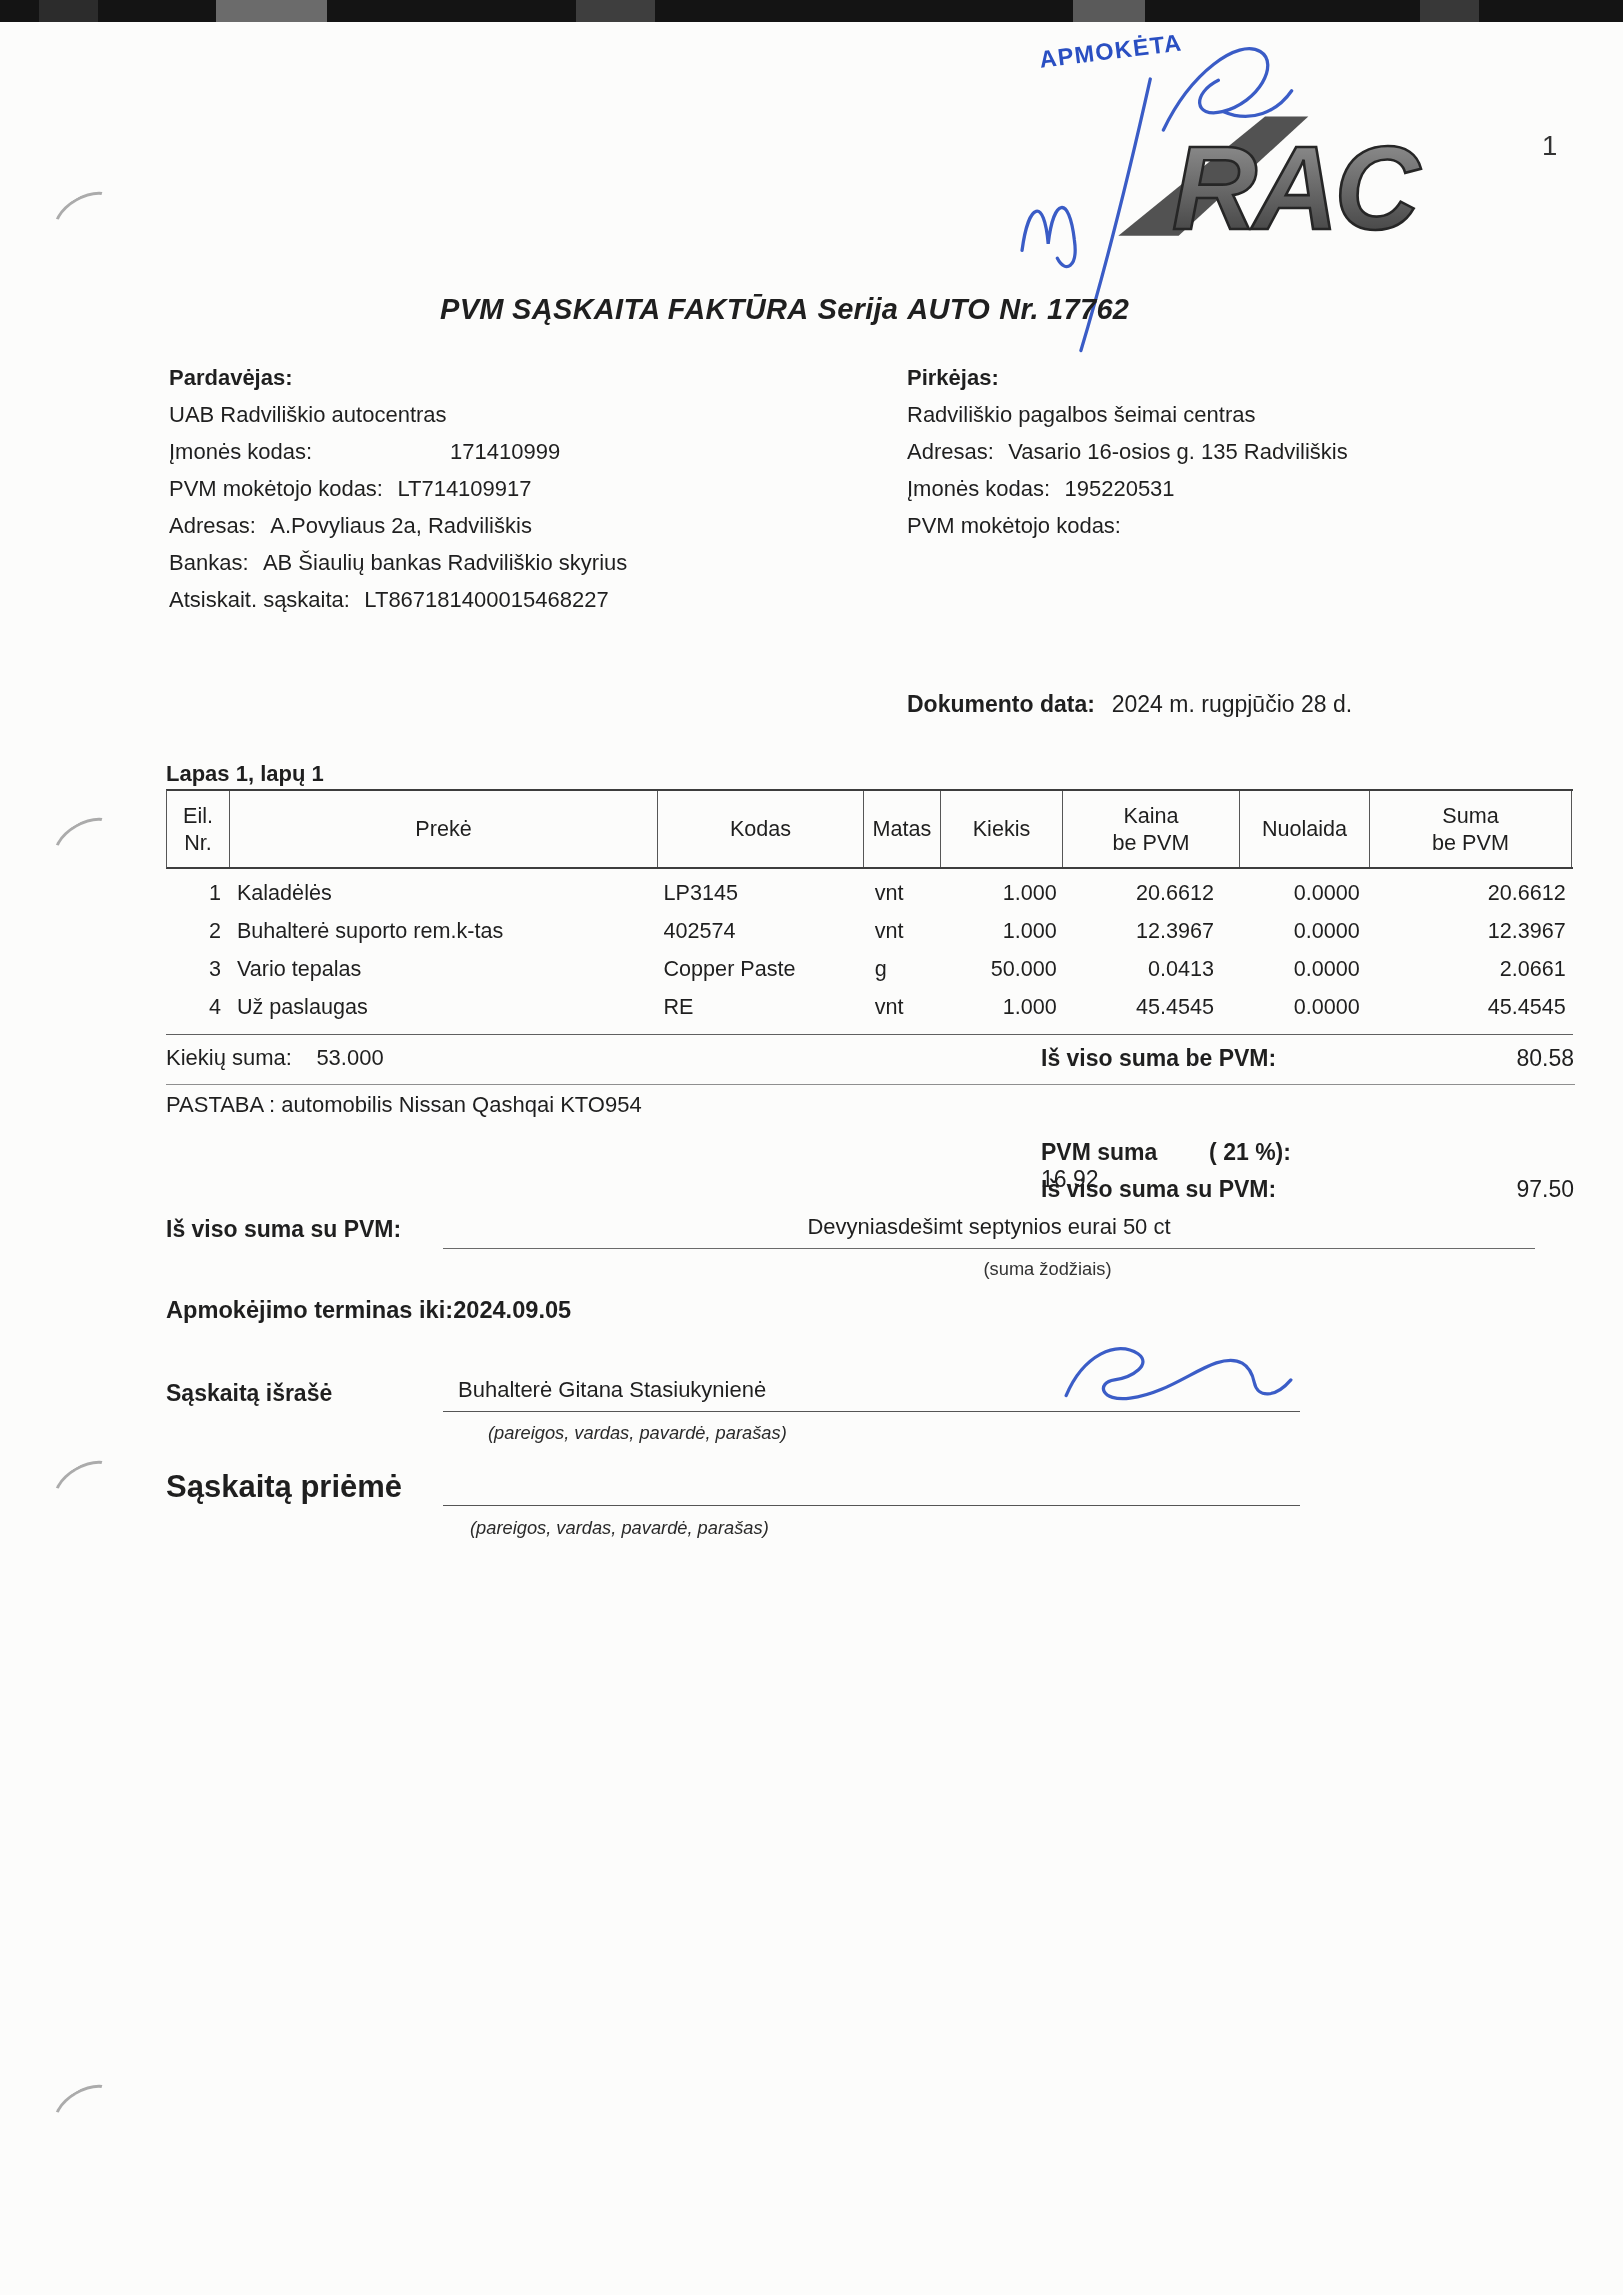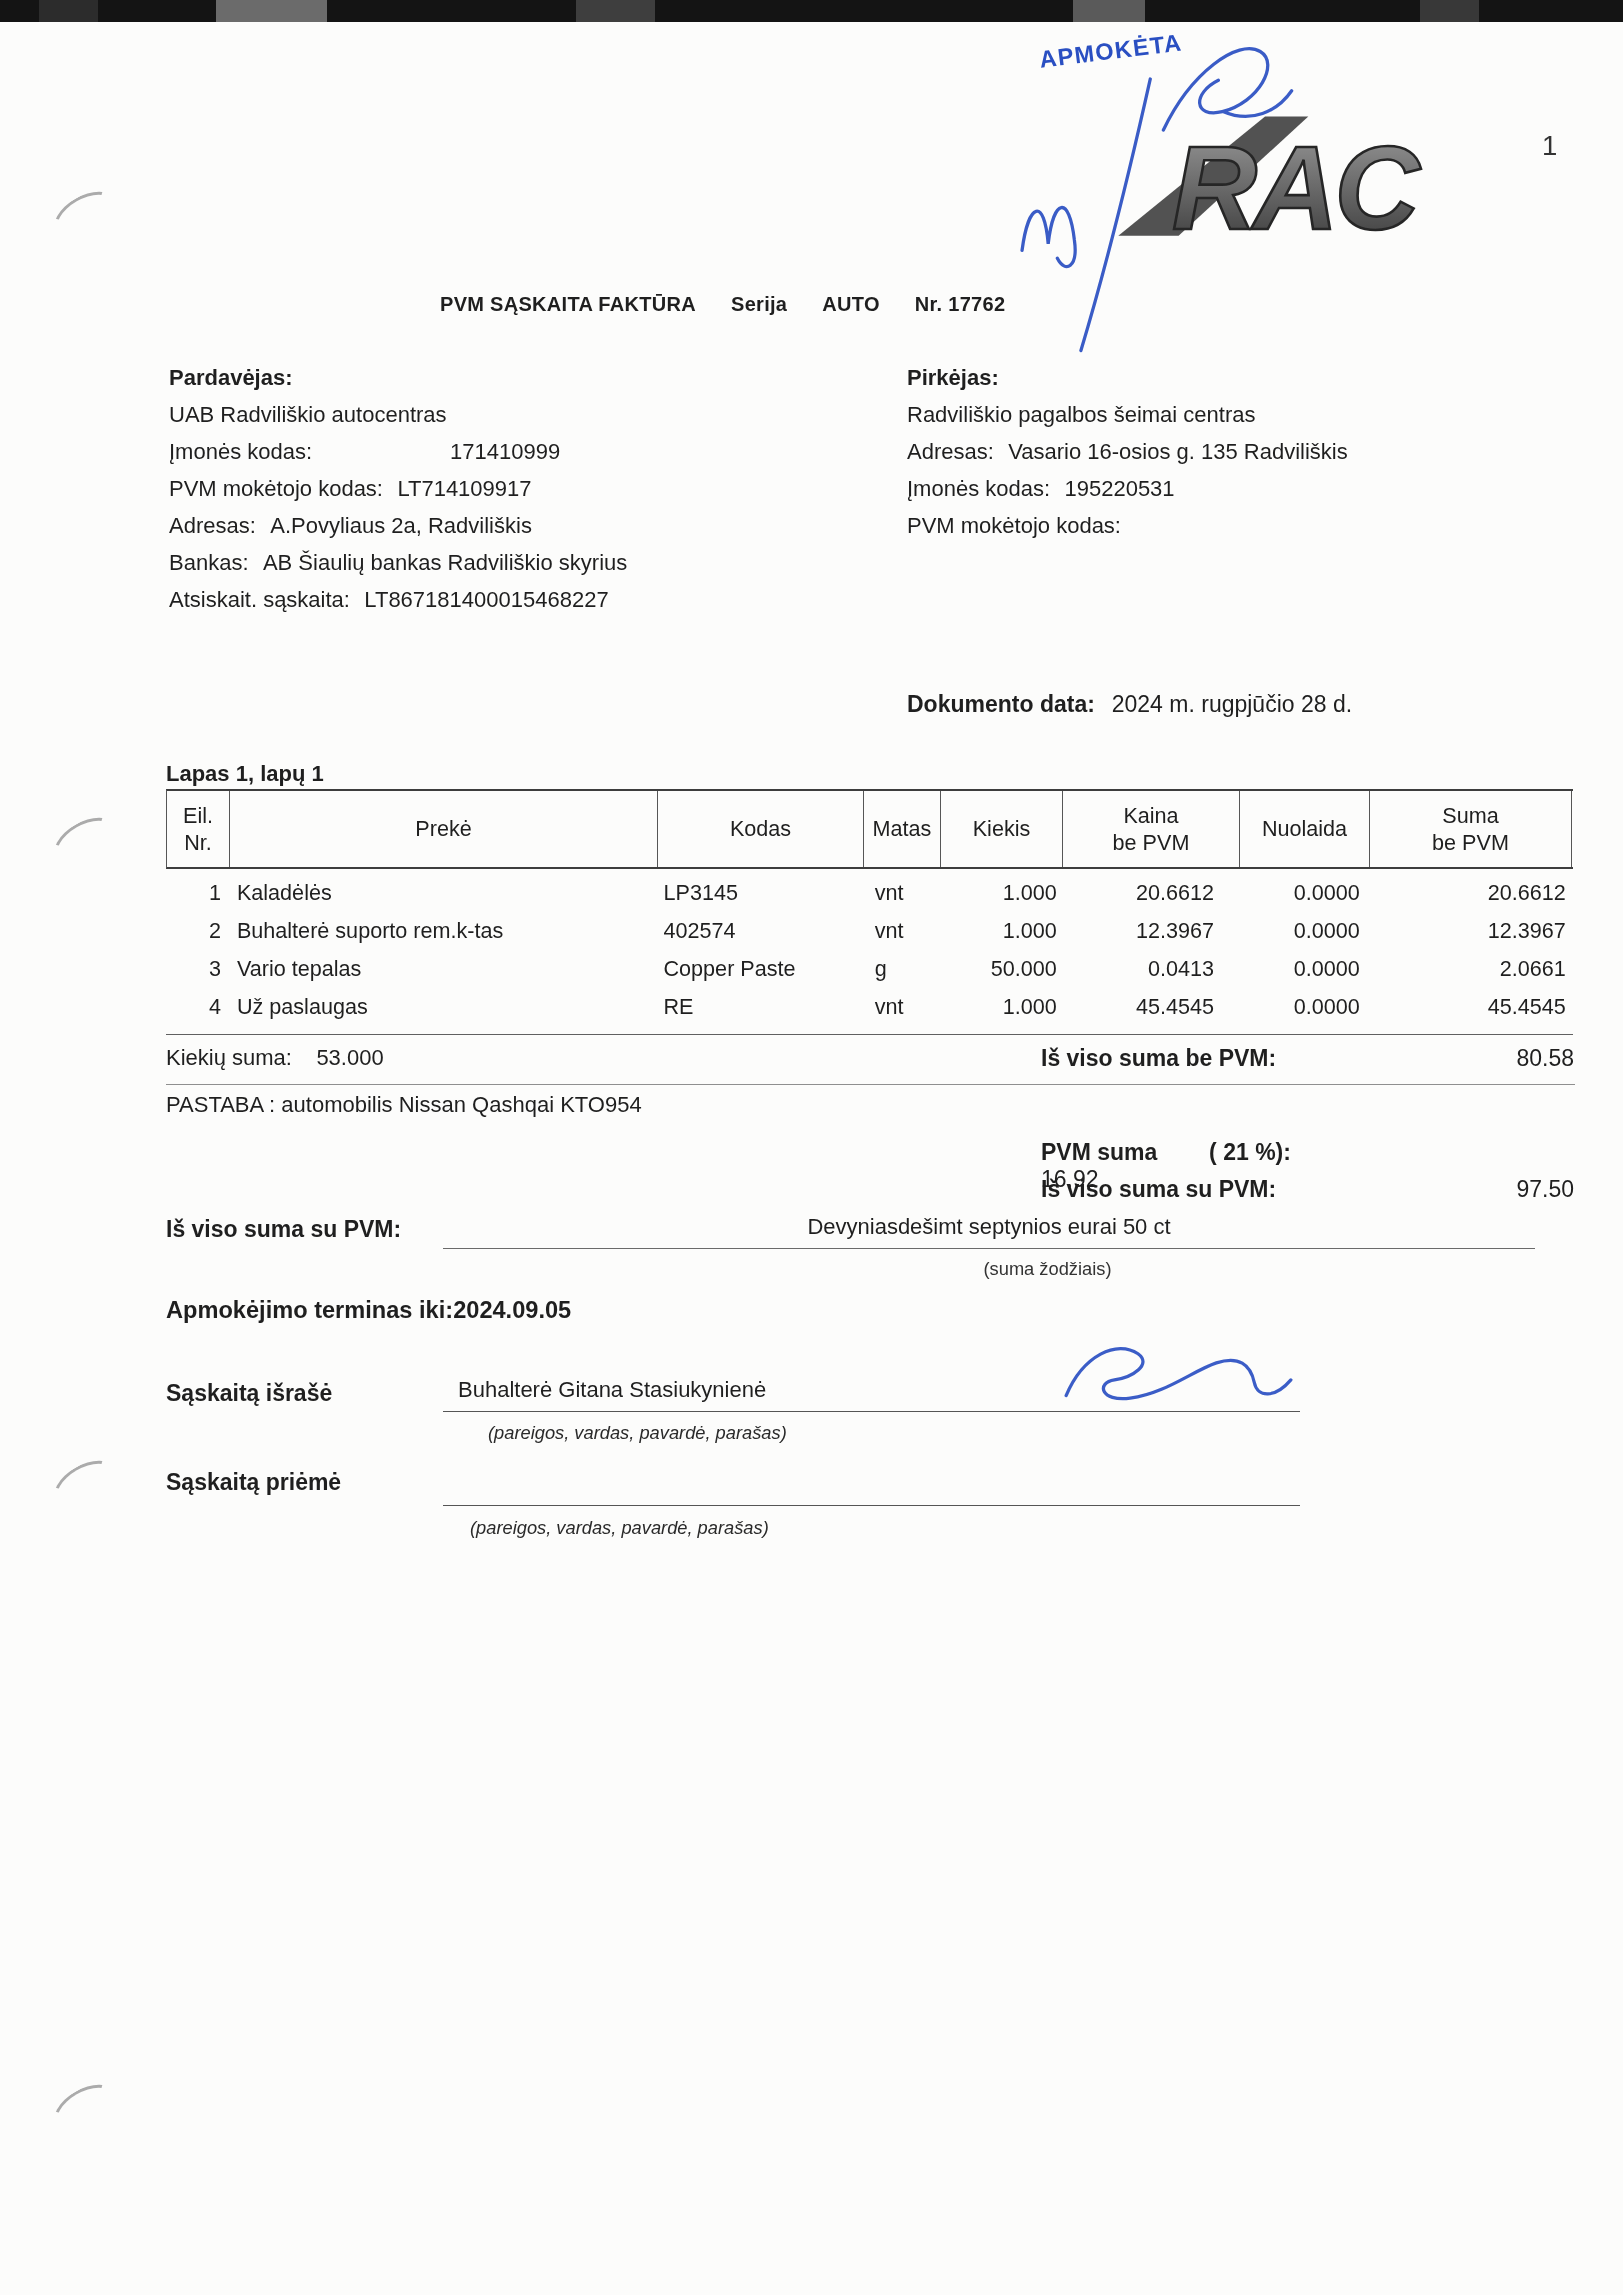--- a/index.html
+++ b/index.html
@@ -21,22 +21,22 @@
   .arc1{top:196px}.arc2{top:822px}.arc3{top:1465px}.arc4{top:2089px}
 
   .pageno{position:absolute;left:1542px;top:130px;font-size:27.5px;color:#333;}
 
   .stamp{position:absolute;left:1039px;top:38px;font-size:23.6px;font-weight:600;
          color:#2a4fc2;transform:rotate(-7deg);letter-spacing:1.3px;}
 
   .sigsvg{position:absolute;}
   .logo{position:absolute;left:1100px;top:98px;}
 
-  .title{position:absolute;left:440px;top:293px;font-size:20px;font-weight:bold;
-         display:flex;gap:35px;white-space:nowrap;letter-spacing:0.3px;}
+  .title{position:absolute;left:440px;top:293px;font-size:29px;font-weight:bold;
+         display:flex;gap:9px;white-space:nowrap;letter-spacing:0.3px;font-style:italic;}
 
   .block{position:absolute;font-size:22px;line-height:37px;}
   .seller{left:169px;top:359px;}
   .buyer{left:907px;top:359px;}
   .line{display:flex;white-space:nowrap;}
   .lbl{margin-right:14.4px;}
   .w430{width:281px;margin-right:0;}
   .w300{width:196px;margin-right:0;}
   .bold{font-weight:bold;}
 
@@ -79,21 +79,21 @@
   .wordslabel{position:absolute;left:166px;top:1216px;font-size:23px;font-weight:bold;}
   .wordsline{position:absolute;left:443px;top:1210px;width:1092px;height:38px;
              border-bottom:1.3px solid #6a6a6a;text-align:center;font-size:22px;line-height:34px;}
   .wordsnote{position:absolute;left:851px;top:1258px;width:393px;text-align:center;font-size:18.3px;color:#333;}
   .payterms{position:absolute;left:166px;top:1297px;font-size:23.6px;font-weight:bold;}
 
   .siglabel1{position:absolute;left:166px;top:1380px;font-size:23px;font-weight:bold;}
   .signame{position:absolute;left:458px;top:1377px;font-size:22px;}
   .sigline1{position:absolute;left:443px;top:1411px;width:857px;border-top:1.3px solid #555;}
   .sigcap1{position:absolute;left:488px;top:1422px;font-size:18.3px;font-style:italic;color:#2a2a2a;}
-  .siglabel2{position:absolute;left:166px;top:1469px;font-size:23px;font-weight:bold;}
+  .siglabel2{position:absolute;left:166px;top:1469px;font-size:31px;font-weight:bold;}
   .sigline2{position:absolute;left:443px;top:1505px;width:857px;border-top:1.3px solid #555;}
   .sigcap2{position:absolute;left:470px;top:1517px;font-size:18.3px;font-style:italic;color:#2a2a2a;}
 </style>
 </head>
 <body>
 
 <div class="sheet">
 
   <div class="strip">
     <span class="s1"></span>

